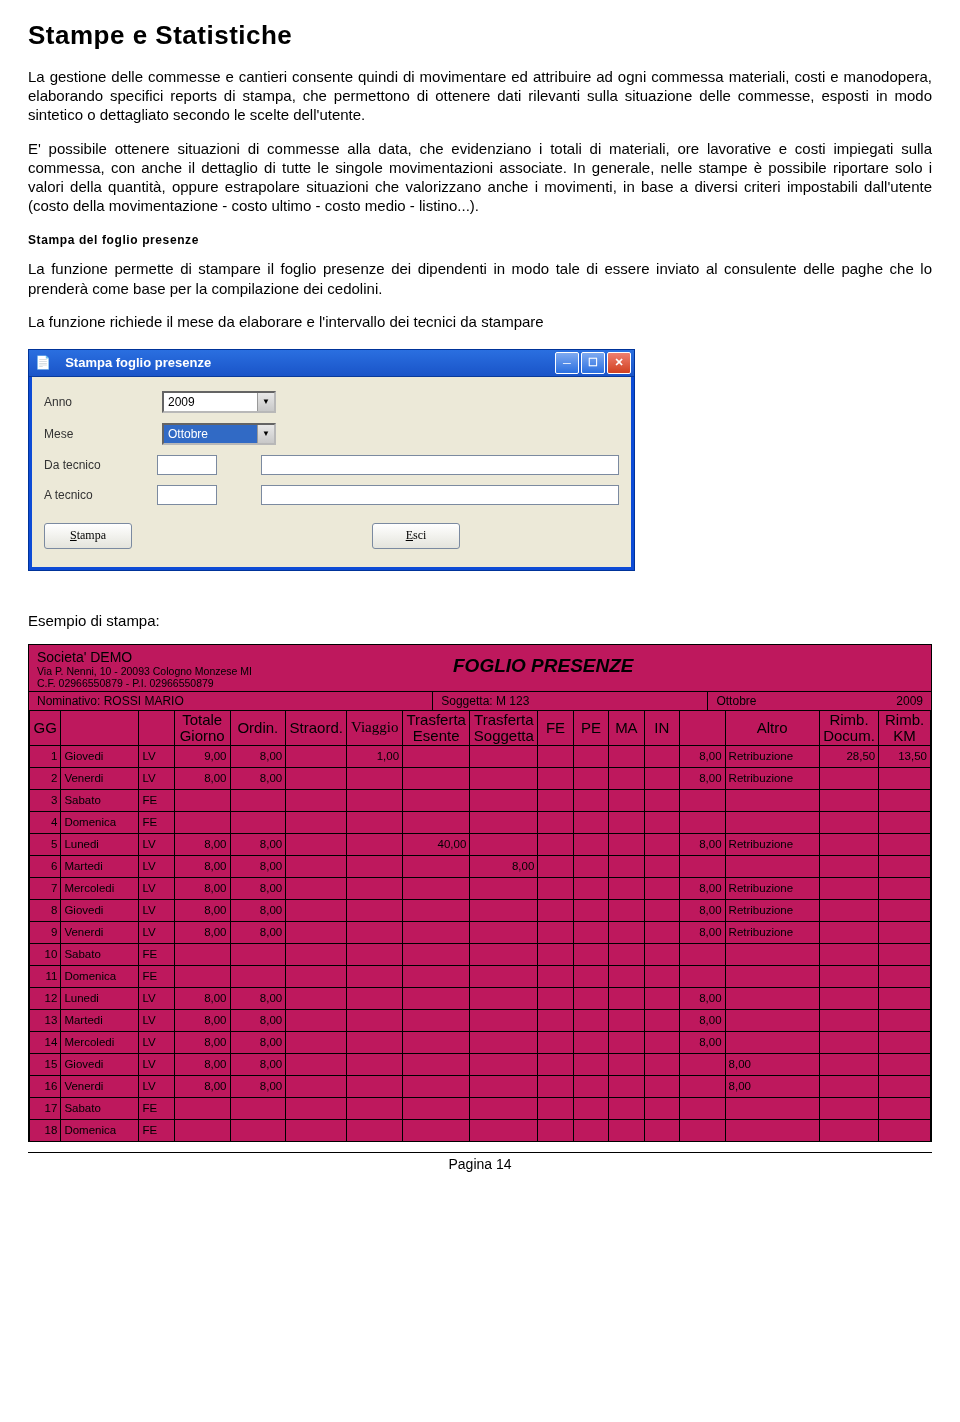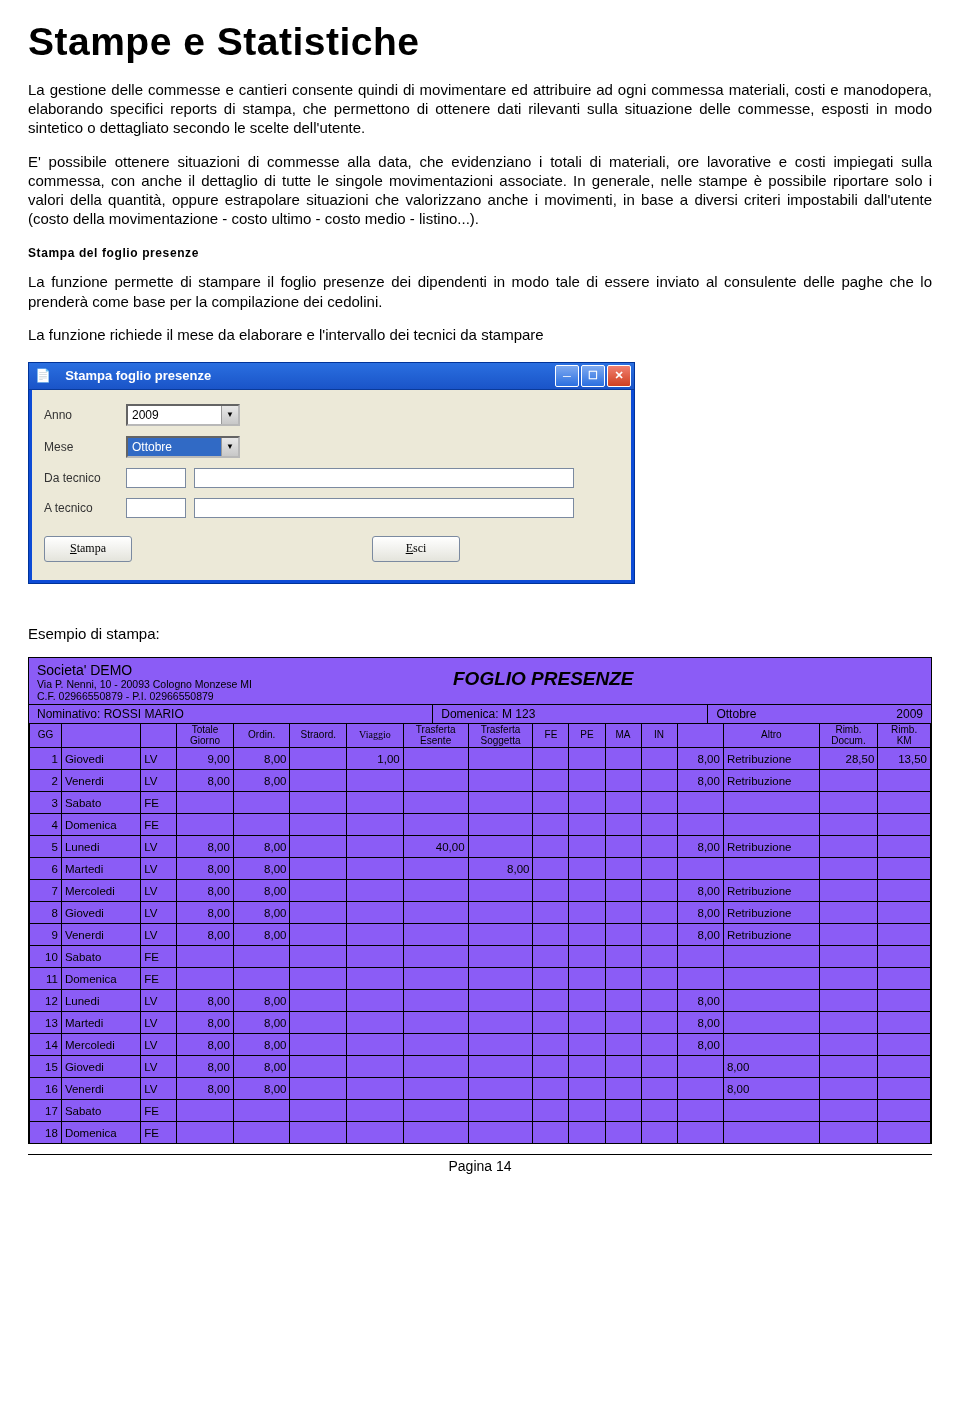--- a/index.html
+++ b/index.html
@@ -8,21 +8,21 @@
     font-family:Arial,Helvetica,sans-serif;
     font-size:14px;
     color:#000;
     width:960px;
     box-sizing:border-box;
     background:#fff;
   }
   h1{
     font-family:"Arial Black",Arial,sans-serif;
     font-weight:900;
-    font-size:39px;
+    font-size:26px;
     letter-spacing:0.5px;
     margin:0 0 16px 0;
   }
   p{
     text-align:justify;
     margin:0 0 14px 0;
     line-height:1.28;
     font-size:15px;
   }
   h2{
@@ -58,21 +58,21 @@
   .wbtn.min{background:linear-gradient(#7faaf0,#2a6fe0);}
   .wbtn.max{background:linear-gradient(#7faaf0,#2a6fe0);}
   .wbtn.close{background:linear-gradient(#f08070,#d04020);}
   .dlg-body{
     border:3px solid #0d4bd6;
     border-top:none;
     background:#ece9d8;
     padding:14px 12px 18px 12px;
   }
   .row{
-    display:flex;align-items:center;margin-bottom:10px;font-size:12px;
+    display:flex;align-items:center;margin-bottom:10px;font-size:12px;gap:36px;
   }
   .row label{width:82px;color:#333;}
   .inp{
     height:20px;border:1px solid #7b8aa0;background:#fff;
     box-sizing:border-box;padding:0 4px;font-size:12px;font-family:Tahoma;
   }
   .sel{
     display:flex;align-items:center;height:22px;border:2px inset #b8b8b8;
     background:#fff;width:114px;box-sizing:border-box;
   }
@@ -85,35 +85,35 @@
   }
   .btnrow{display:flex;gap:240px;margin-top:18px;}
   .xpbtn{
     width:88px;height:26px;border:1px solid #7b8aa0;border-radius:3px;
     background:linear-gradient(#fff,#e4e4dc);font-size:12px;font-family:Liberation Serif, serif;
     cursor:pointer;
   }
   .u{text-decoration:underline;}
   
   .report{
-    border:1px solid #000;border-bottom:none;font-size:12px;background:#8b5cf6;
+    border:1px solid #000;border-bottom:none;font-size:12px;background:#be185d;
   }
   .rep-top{padding:4px 8px 2px 8px;display:flex;}
   .rep-left{flex:1;}
   .rep-title{font-family:Arial;font-style:italic;font-weight:bold;font-size:19px;text-align:center;flex:1.2;margin-top:6px;}
   .rep-sub{display:flex;align-items:flex-start;border-top:1px solid #000;}
   .rep-nom{flex:3;padding:2px 8px;}
   .rep-mat{flex:2;border-left:1px solid #000;padding:2px 8px;}
   .rep-per{flex:1.6;border-left:1px solid #000;padding:2px 8px;display:flex;justify-content:space-between;}
   table.rtab{border-collapse:collapse;width:100%;font-size:12px;}
   table.rtab th,table.rtab td{
     border:1px solid #000;padding:1px 3px;font-weight:normal;text-align:left;
     font-size:11.5px;height:19px;vertical-align:middle;white-space:nowrap;
   }
-  table.rtab th{font-size:10px;text-align:center;line-height:1.05;}
+  table.rtab th{font-size:15px;text-align:center;line-height:1.05;}
   table.rtab td.n{text-align:right;}
   .small{font-size:10.5px;}
   .footer{margin-top:10px;border-top:1px solid #000;padding-top:3px;text-align:center;font-size:14px;}
 </style>
 </head>
 <body>
 
 <h1>Stampe e Statistiche</h1>
 
 <p>La gestione delle commesse e cantieri consente quindi di movimentare ed attribuire ad ogni commessa materiali, costi e manodopera, elaborando specifici reports di stampa, che permettono di ottenere dati rilevanti sulla situazione delle commesse, esposti in modo sintetico o dettagliato secondo le scelte dell'utente.</p>
@@ -172,21 +172,21 @@
     <div class="rep-left">
       <div style="font-size:14px">Societa' DEMO</div>
       <div class="small">Via P. Nenni, 10 - 20093 Cologno Monzese MI</div>
       <div class="small">C.F. 02966550879 - P.I. 02966550879</div>
     </div>
     <div class="rep-title">FOGLIO PRESENZE</div>
     <div style="flex:0.6"></div>
   </div>
   <div class="rep-sub">
     <div class="rep-nom"><span>Nominativo:</span> <span>ROSSI MARIO</span></div>
-    <div class="rep-mat"><span>Domenica:</span> <span>M 123</span></div>
+    <div class="rep-mat"><span>Soggetta:</span> <span>M 123</span></div>
     <div class="rep-per">
         <span>Ottobre</span>
         <span>2009</span>
       </div>
   </div>
   <table class="rtab">
     <thead>
         <tr id="hdr">
           <th style="width: 24px;">GG</th>
           <th style="width: 70px;"></th>

